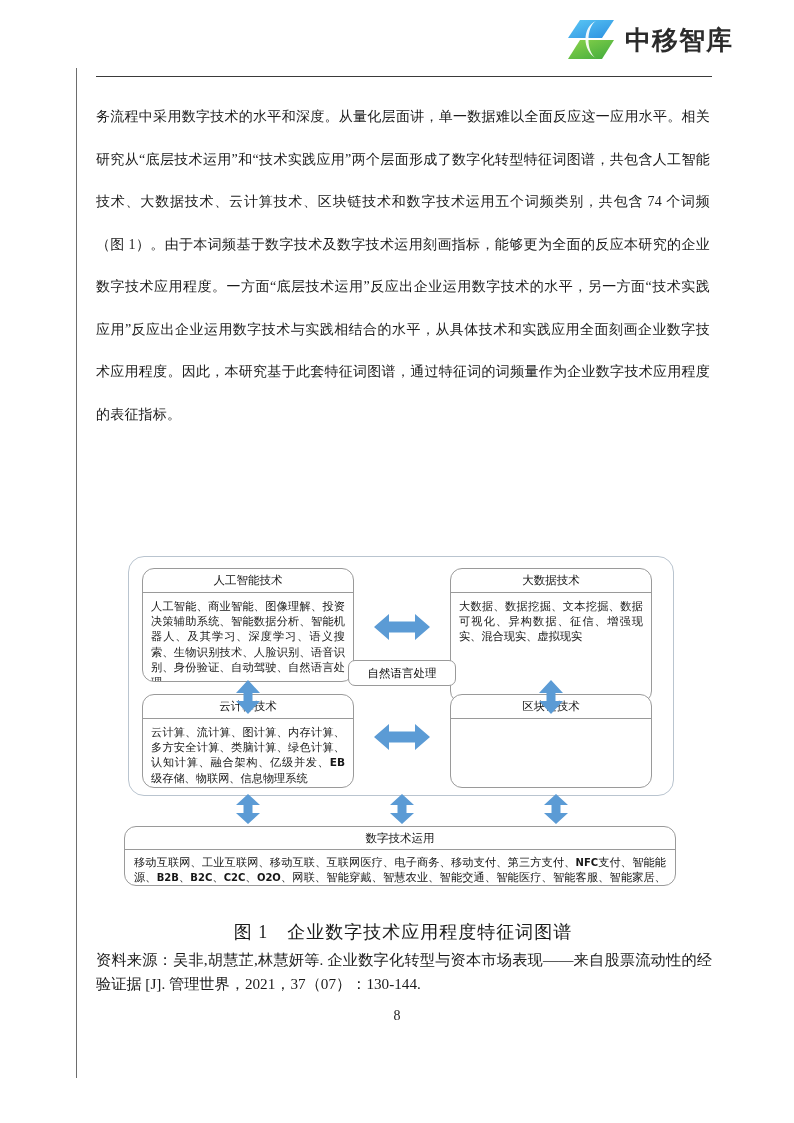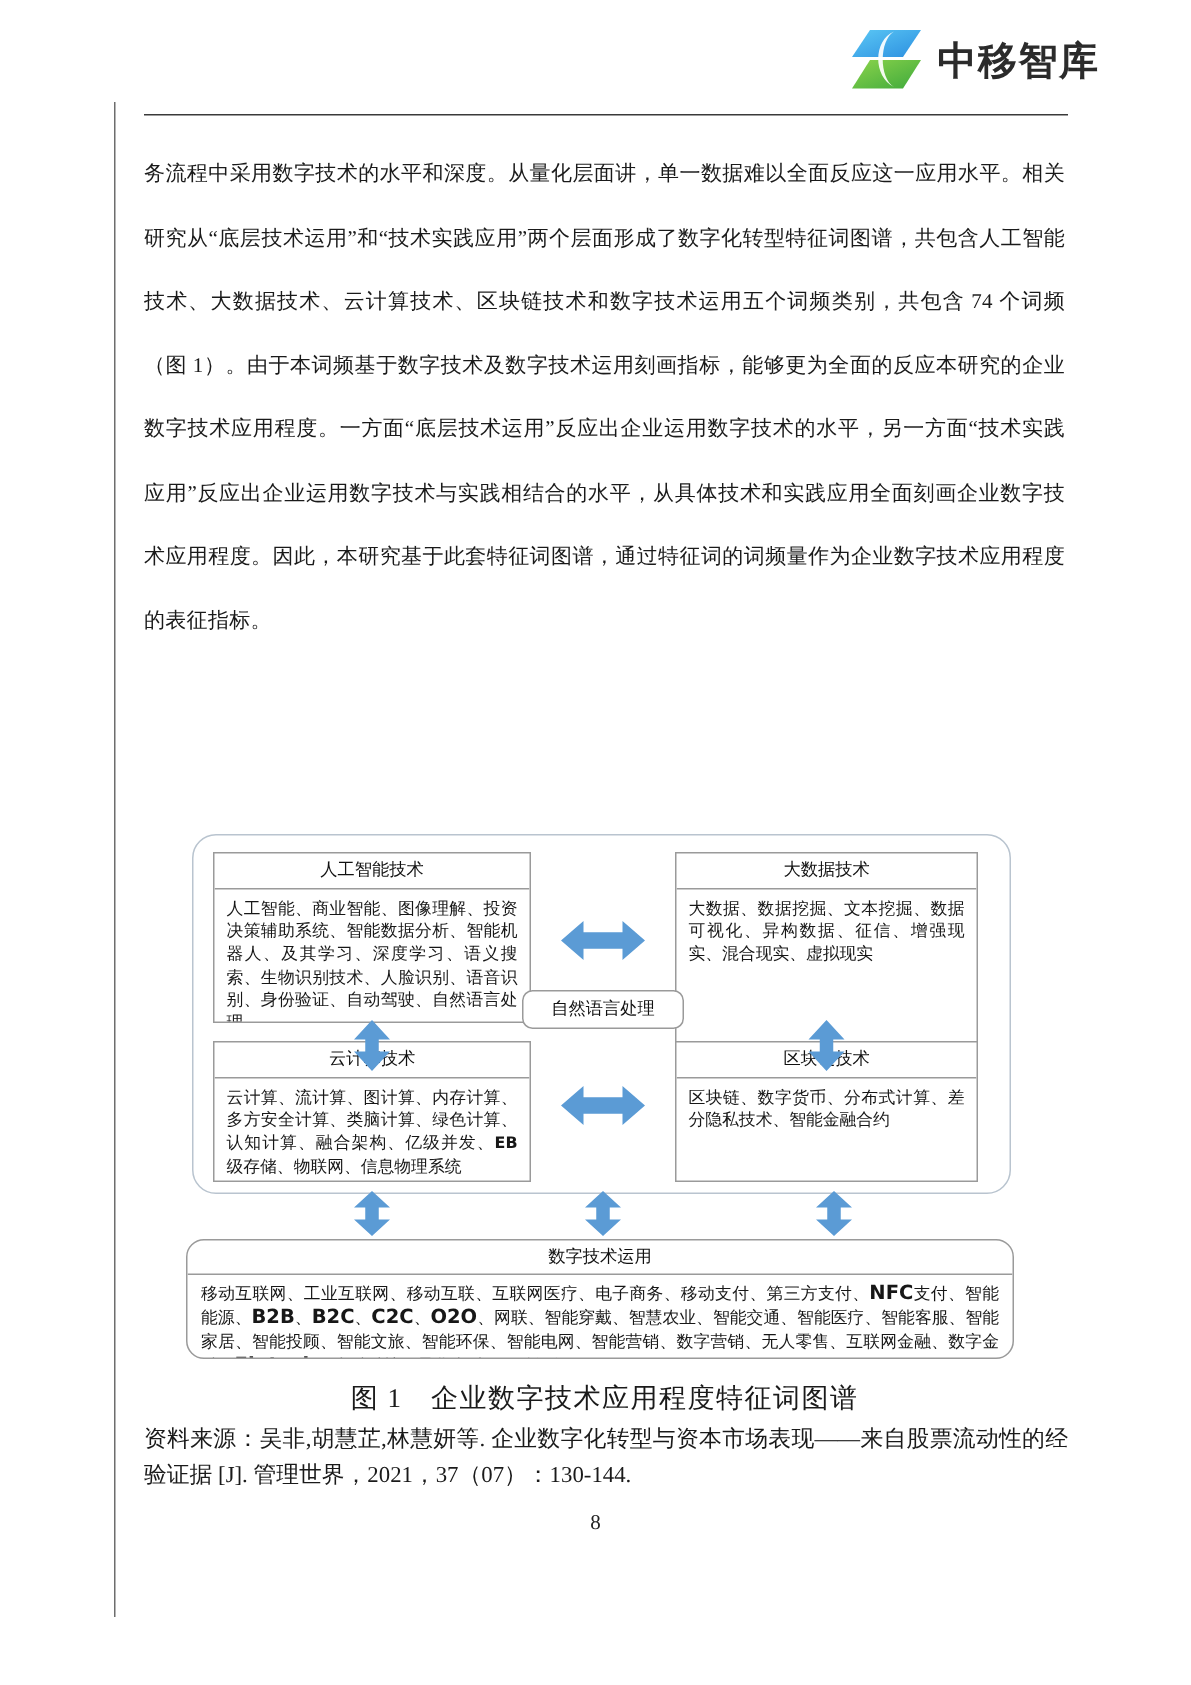--- a/index.html
+++ b/index.html
@@ -86,21 +86,21 @@
     width: 546px;
     height: 240px;
     border: 1px solid #b9c4cf;
     border-radius: 16px;
     box-sizing: border-box;
   }
 
   .tbox {
     position: absolute;
     border: 1px solid #9a9a9a;
-    border-radius: 0;
+    border-radius: 12px;
     box-sizing: border-box;
     background: #ffffff;
     overflow: hidden;
   }
   .tbox-title {
     text-align: center;
     font-size: 11.5px;
     line-height: 23px;
     height: 23px;
     border-bottom: 1px solid #9a9a9a;
@@ -168,21 +168,21 @@
   #arrow-down-1 { left: 115px; top: 238px; }
   #arrow-down-2 { left: 269px; top: 238px; }
   #arrow-down-3 { left: 423px; top: 238px; }
 
   
   .bottom-box {
     position: absolute;
     left: 4px;
     top: 270px;
     width: 552px;
-    height: 80px;
+    height: 60px;
     border: 1px solid #9a9a9a;
     border-radius: 12px;
     box-sizing: border-box;
     background: #fff;
     overflow: hidden;
   }
   .bottom-title {
     text-align: center;
     font-size: 11.5px;
     line-height: 22px;
@@ -194,21 +194,21 @@
     padding: 5px 9px;
     font-size: 11.2px;
     line-height: 15.4px;
     text-align: justify;
     text-justify: inter-ideograph;
     color: #171717;
   }
   .bottom-body .lat {
     font-family: "DejaVu Sans", "Liberation Sans", sans-serif;
     font-weight: 700;
-    font-size: 13px;
+    font-size: 10px;
   }
 
   
   .fig-caption {
     position: absolute;
     left: 96px;
     top: 920px;
     width: 614px;
     text-align: center;
     font-size: 18px;
@@ -279,21 +279,20 @@
     <div class="tbox-body">大数据、数据挖掘、文本挖掘、数据可视化、异构数据、征信、增强现实、混合现实、虚拟现实</div>
   </div>
 
   <div class="tbox" id="box-cloud">
     <div class="tbox-title">云计算技术</div>
     <div class="tbox-body"><span>云计算、流计算、图计算、内存计算、多方安全计算、类脑计算、绿色计算、认知计算、融合架构、亿级并发、</span><span class="lat">EB</span><span>级存储、物联网、信息物理系统</span></div>
   </div>
 
   <div class="tbox" id="box-chain">
     <div class="tbox-title">区块链技术</div>
-    <div class="tbox-body">区块链、数字货币、分布式计算、差分隐私技术、智能金融合约</div>
   </div>
 
   <div class="center-box">自然语言处理</div>
 
   <div class="arrow-h" id="arrow-ai-bd">
     <svg width="56" height="30" viewBox="0 0 56 30">
         <path d="M0,15 L15,2 L15,9.5 L41,9.5 L41,2 L56,15 L41,28 L41,20.5 L15,20.5 L15,28 Z" fill="#5B9BD5"></path>
       </svg>
   </div>
   <div class="arrow-h" id="arrow-cl-bc">

